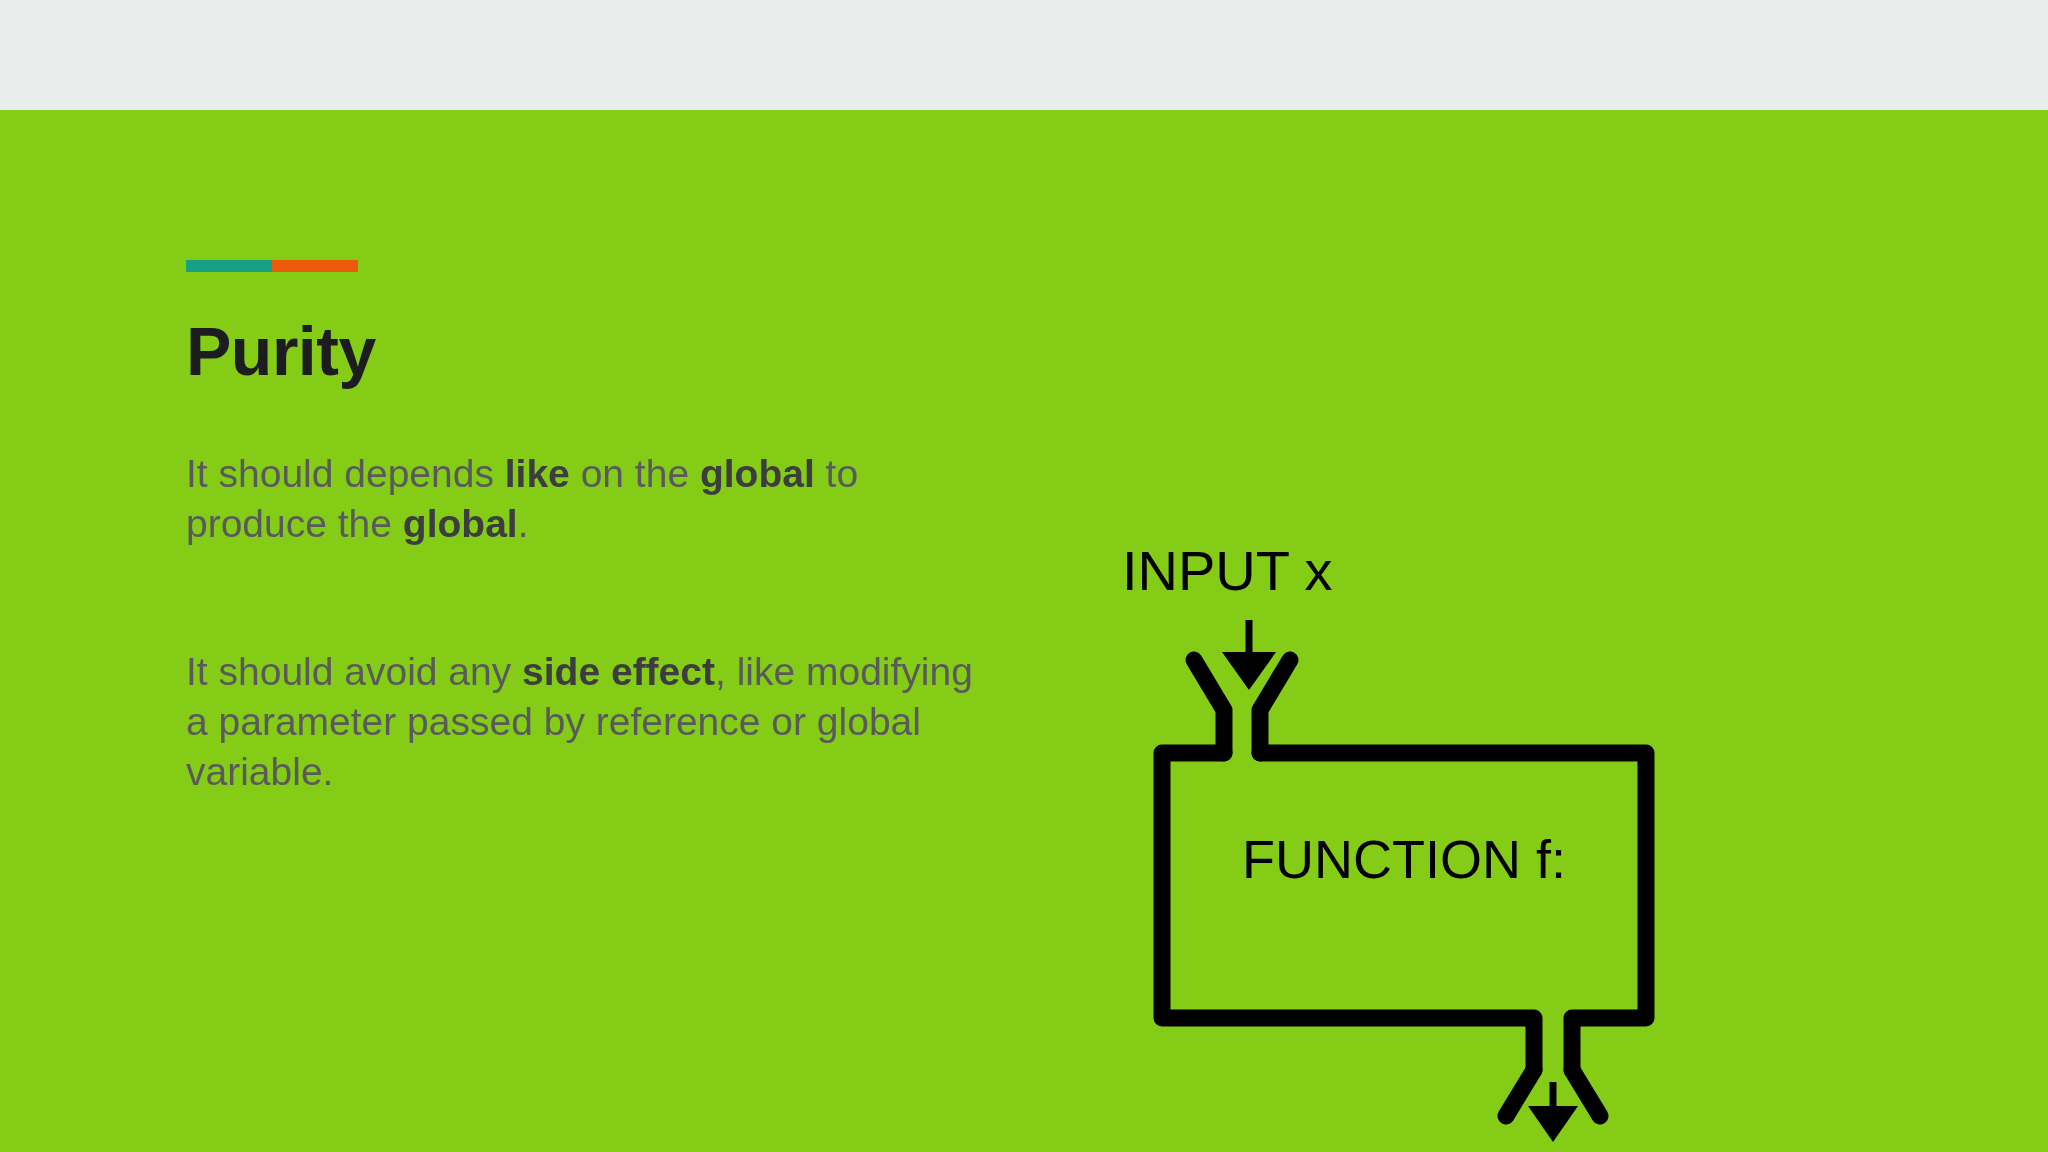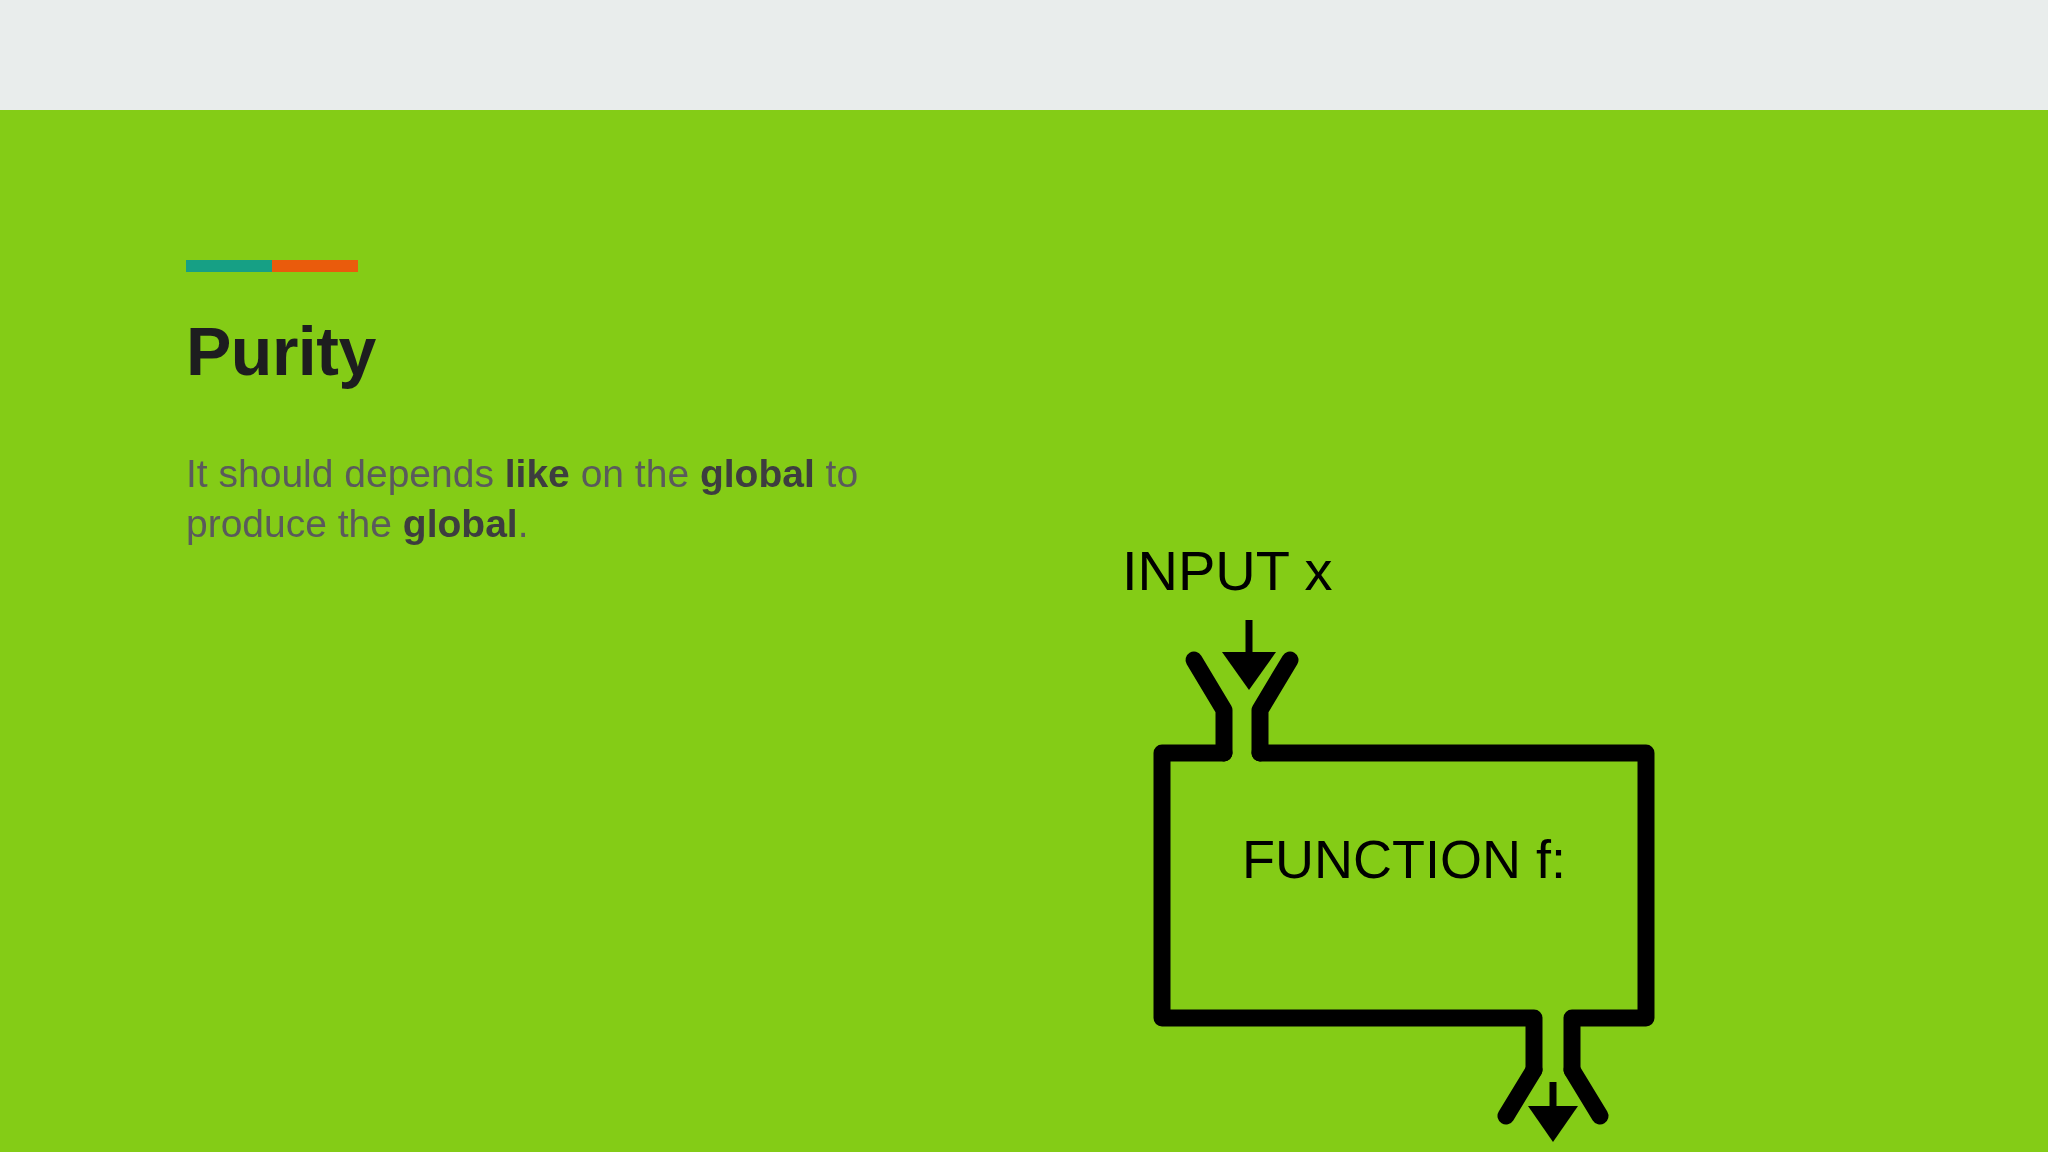--- a/index.html
+++ b/index.html
@@ -111,20 +111,21 @@
       <div class="seg seg-teal" style="background: rgb(22, 160, 133);"></div>
       <div class="seg seg-orange" style="background: rgb(234, 91, 12);"></div>
     </div>
 
     <h1 class="page-title">Purity</h1>
 
     <p class="para"><span>It should depends </span><b>like</b><span> on the </span><b>global</b><span> to produce the </span><b>global</b><span>.</span></p>
 
     <div class="para-gap"></div>
 
+    <p class="para"><span>It should avoid any </span><b>side effect</b><span>, like modifying a parameter passed by reference or global variable.</span></p>
 
   </div>
 
   <div class="diagram">
     <svg viewBox="0 0 720 640" xmlns="http://www.w3.org/2000/svg">
 
       <text class="diagram-label" x="28" y="80" font-size="56" text-anchor="start" fill="#000000">INPUT x</text>
 
       <g>
         <line x1="155" y1="110" x2="155" y2="152" stroke="#000000" stroke-width="7"></line>

